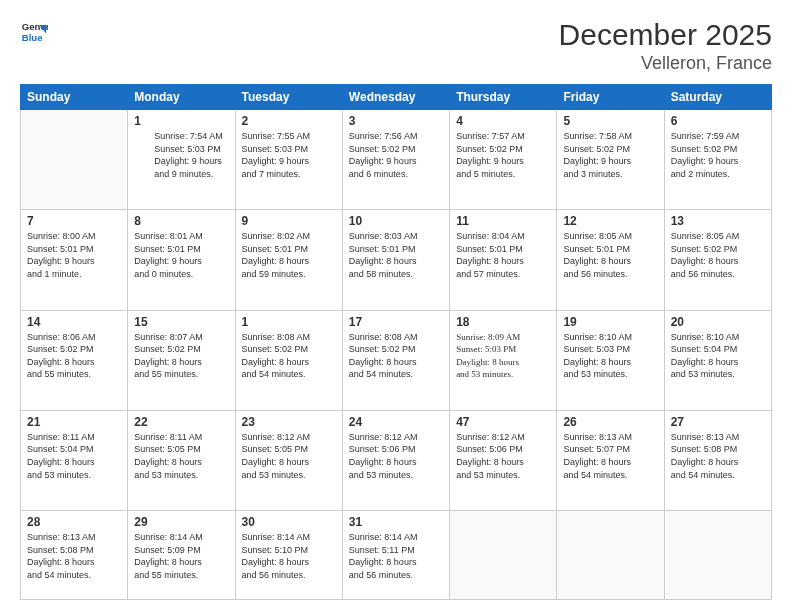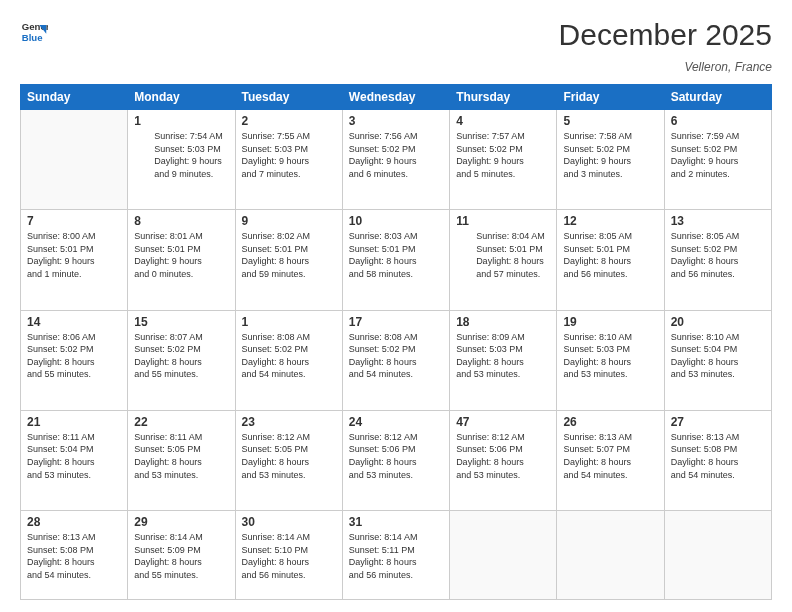--- a/index.html
+++ b/index.html
@@ -35,24 +35,23 @@
     .title-section {
       text-align: right;
     }
     .month-title {
       font-size: 30px;
       font-weight: 300;
       color: #333;
       line-height: 1.1;
     }
     .location {
-      font-size: 12px;
+      font-size: 18px;
       color: #555;
-      margin-top: 9px;
-      font-style: italic;
+      margin-top: 2px;
     }
     .calendar-table {
       width: 100%;
       border-collapse: collapse;
       flex: 1;
     }
     .calendar-table th {
       background: #1a6fc4;
       color: #fff;
       font-size: 12px;
@@ -188,21 +187,21 @@
           </td>
           <td>
             <span class="day-number">10</span>
             <div class="day-info" style="white-space: pre-line;">Sunrise: 8:03 AM
 Sunset: 5:01 PM
 Daylight: 8 hours
 and 58 minutes.</div>
           </td>
           <td>
             <span class="day-number">11</span>
-            <div class="day-info" style="white-space: pre-line; margin-left: 20px;">Sunrise: 8:04 AM
+            <div class="day-info" style="white-space: pre-line;">Sunrise: 8:04 AM
 Sunset: 5:01 PM
 Daylight: 8 hours
 and 57 minutes.</div>
           </td>
           <td>
             <span class="day-number">12</span>
             <div class="day-info" style="white-space: pre-line;">Sunrise: 8:05 AM
 Sunset: 5:01 PM
 Daylight: 8 hours
 and 56 minutes.</div>
@@ -239,21 +238,21 @@
           </td>
           <td>
             <span class="day-number">17</span>
             <div class="day-info" style="white-space: pre-line;">Sunrise: 8:08 AM
 Sunset: 5:02 PM
 Daylight: 8 hours
 and 54 minutes.</div>
           </td>
           <td>
             <span class="day-number">18</span>
-            <div class="day-info" style="white-space: pre-line;">Sunrise: 8:09 AM
+            <div class="day-info" style="white-space: pre-line; font-family: Liberation Serif, serif;">Sunrise: 8:09 AM
 Sunset: 5:03 PM
 Daylight: 8 hours
 and 53 minutes.</div>
           </td>
           <td>
             <span class="day-number">19</span>
             <div class="day-info" style="white-space: pre-line;">Sunrise: 8:10 AM
 Sunset: 5:03 PM
 Daylight: 8 hours
 and 53 minutes.</div>

